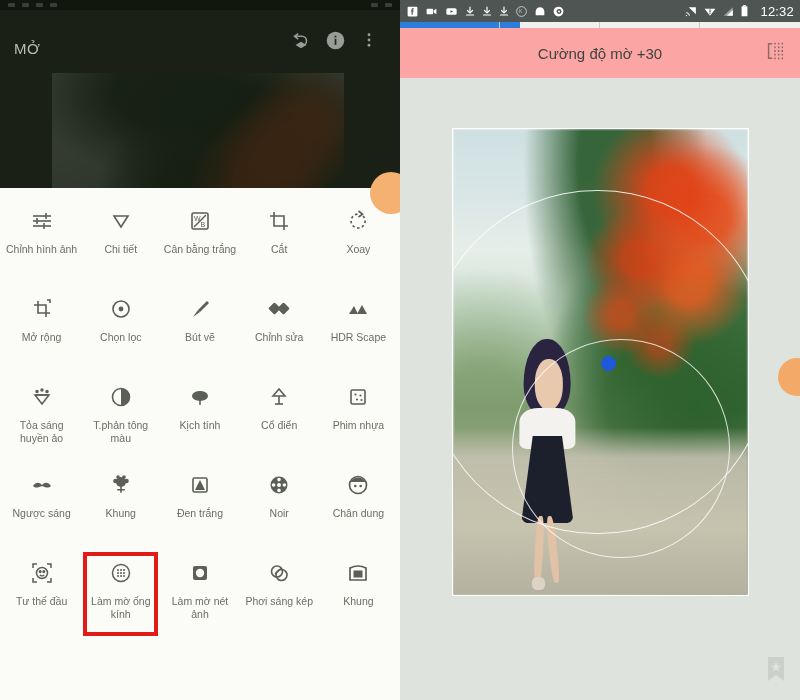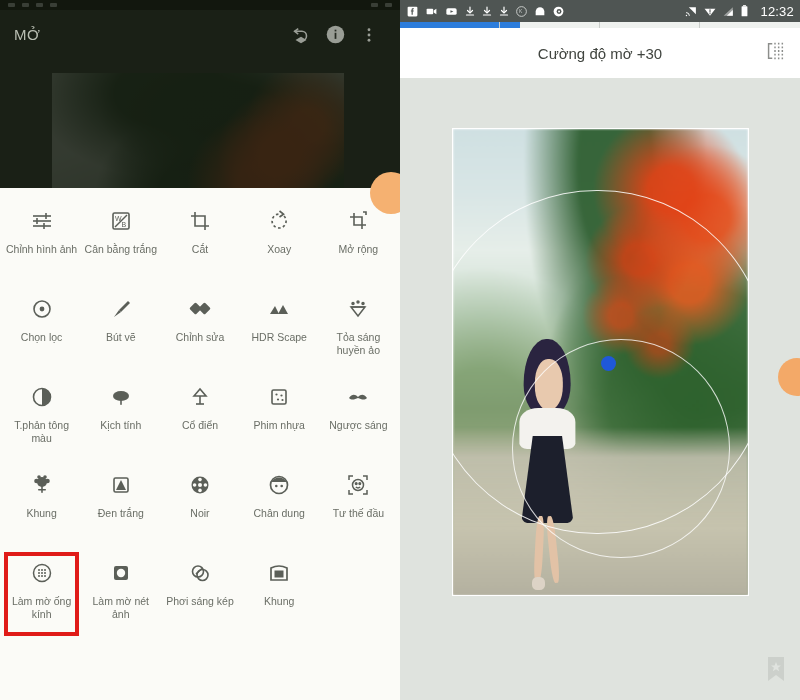--- a/index.html
+++ b/index.html
@@ -40,21 +40,21 @@
   .left-statusbar {
     position: absolute; left: 0; top: 0; width: 400px; height: 10px;
     background: rgba(12,16,10,.55);
     display: flex; align-items: center; gap: 7px; padding: 0 8px;
   }
   .lsb-dot { width: 7px; height: 4px; background: rgba(255,255,255,.17); border-radius: 1px; }
   .lsb-spacer { flex: 1; }
 
   .left-header {
     position: absolute; left: 0; top: 12px; width: 400px; height: 45px;
-    display: flex; align-items: center; padding: 0 14px;
+    display: flex; align-items: flex-end; padding: 0 14px;
   }
   .left-title {
     color: #b9beb2; font-size: 15px; letter-spacing: .6px;
   }
   .left-header-spacer { flex: 1; }
   .lh-icon { width: 34px; height: 34px; display: flex; align-items: center;
     justify-content: center; opacity: .62; }
 
   
   .tool-sheet {
@@ -104,21 +104,21 @@
   .progress-strip {
     position: absolute; left: 0; top: 22px; width: 400px; height: 6px;
     background: #eef1ee; display: flex;
   }
   .pseg { height: 6px; border-right: 1px solid #c9cdc9; background: #eef1ee; }
   .pseg .pfill { height: 6px; background: #2d7ddc; }
 
   .right-header {
     position: absolute; left: 0; top: 28px; width: 400px; height: 50px;
     display: flex; align-items: center; justify-content: center;
-    background: #ffffff;
+    background: #fca5a5;
   }
   .rh-title { font-size: 15px; color: #40443f; }
   .rh-icon { position: absolute; right: 14px; top: 50%;
     transform: translateY(-50%); opacity: .6; }
 
   .photo-frame {
     position: absolute; left: 52px; top: 128px; width: 297px; height: 468px;
     background: #fff; padding: 1px; overflow: hidden;
   }
   .photo-inner { position: relative; width: 100%; height: 100%; overflow: hidden; }
@@ -264,20 +264,28 @@
                 <line x1="3" y1="12" x2="21" y2="12"></line>
                 <line x1="3" y1="17" x2="21" y2="17"></line>
               <line x1="16" y1="4" x2="16" y2="10"></line>
                 <line x1="7" y1="9" x2="7" y2="15"></line>
                 <line x1="14" y1="14" x2="14" y2="20"></line>
             </svg>
           </span>
           <span class="tool-lbl">Chỉnh hình ảnh</span>
         </div>
 
+        <div class="tool-cell">
+          <span class="tool-ico">
+            <svg width="24" height="24" viewBox="0 0 24 24" stroke="#5b5f58" stroke-width="1.6" fill="none">
+              <polygon points="5,7 19,7 12,18"></polygon>
+            </svg>
+          </span>
+          <span class="tool-lbl">Chi tiết</span>
+        </div>
 
 
         <div class="tool-cell">
           <span class="tool-ico">
             <svg width="24" height="24" viewBox="0 0 24 24">
               <rect x="4" y="4" width="16" height="16" rx="1.5" fill="none" stroke="#5b5f58" stroke-width="1.6"></rect>
               <line x1="6" y1="18" x2="18" y2="6" stroke="#5b5f58" stroke-width="1.4"></line>
               <text x="6" y="11.5" font-size="7" fill="#5b5f58" font-family="Liberation Sans, sans-serif">W</text>
               <text x="12.5" y="18" font-size="7" fill="#5b5f58" font-family="Liberation Sans, sans-serif">B</text>
             </svg>

